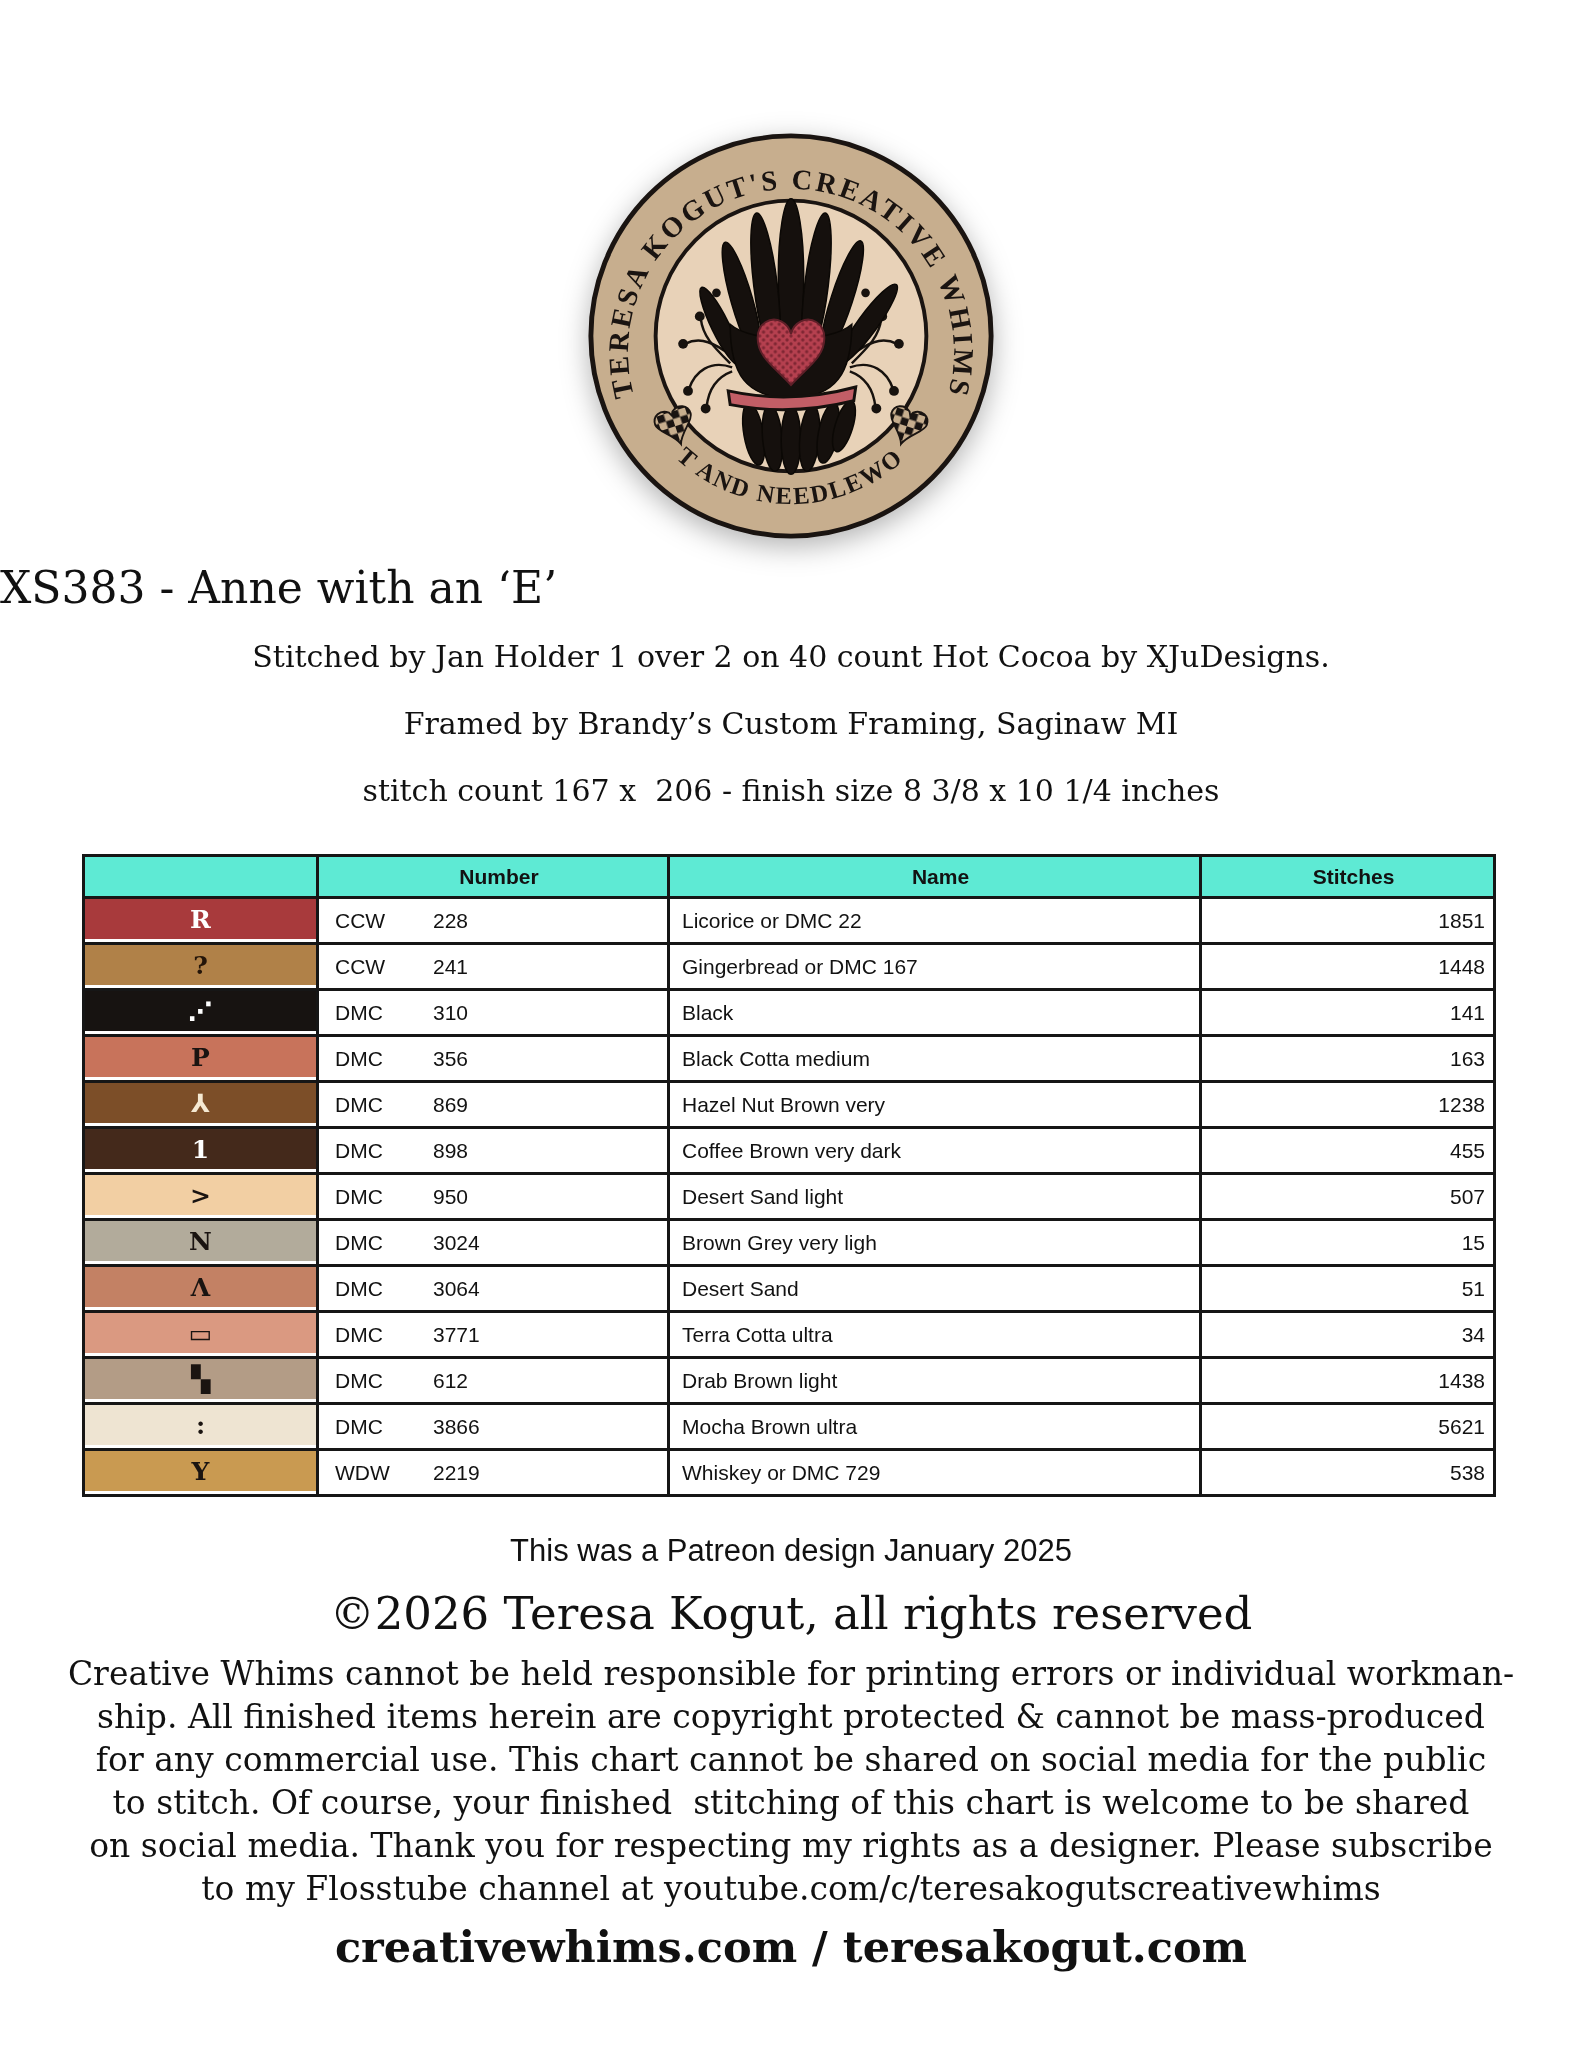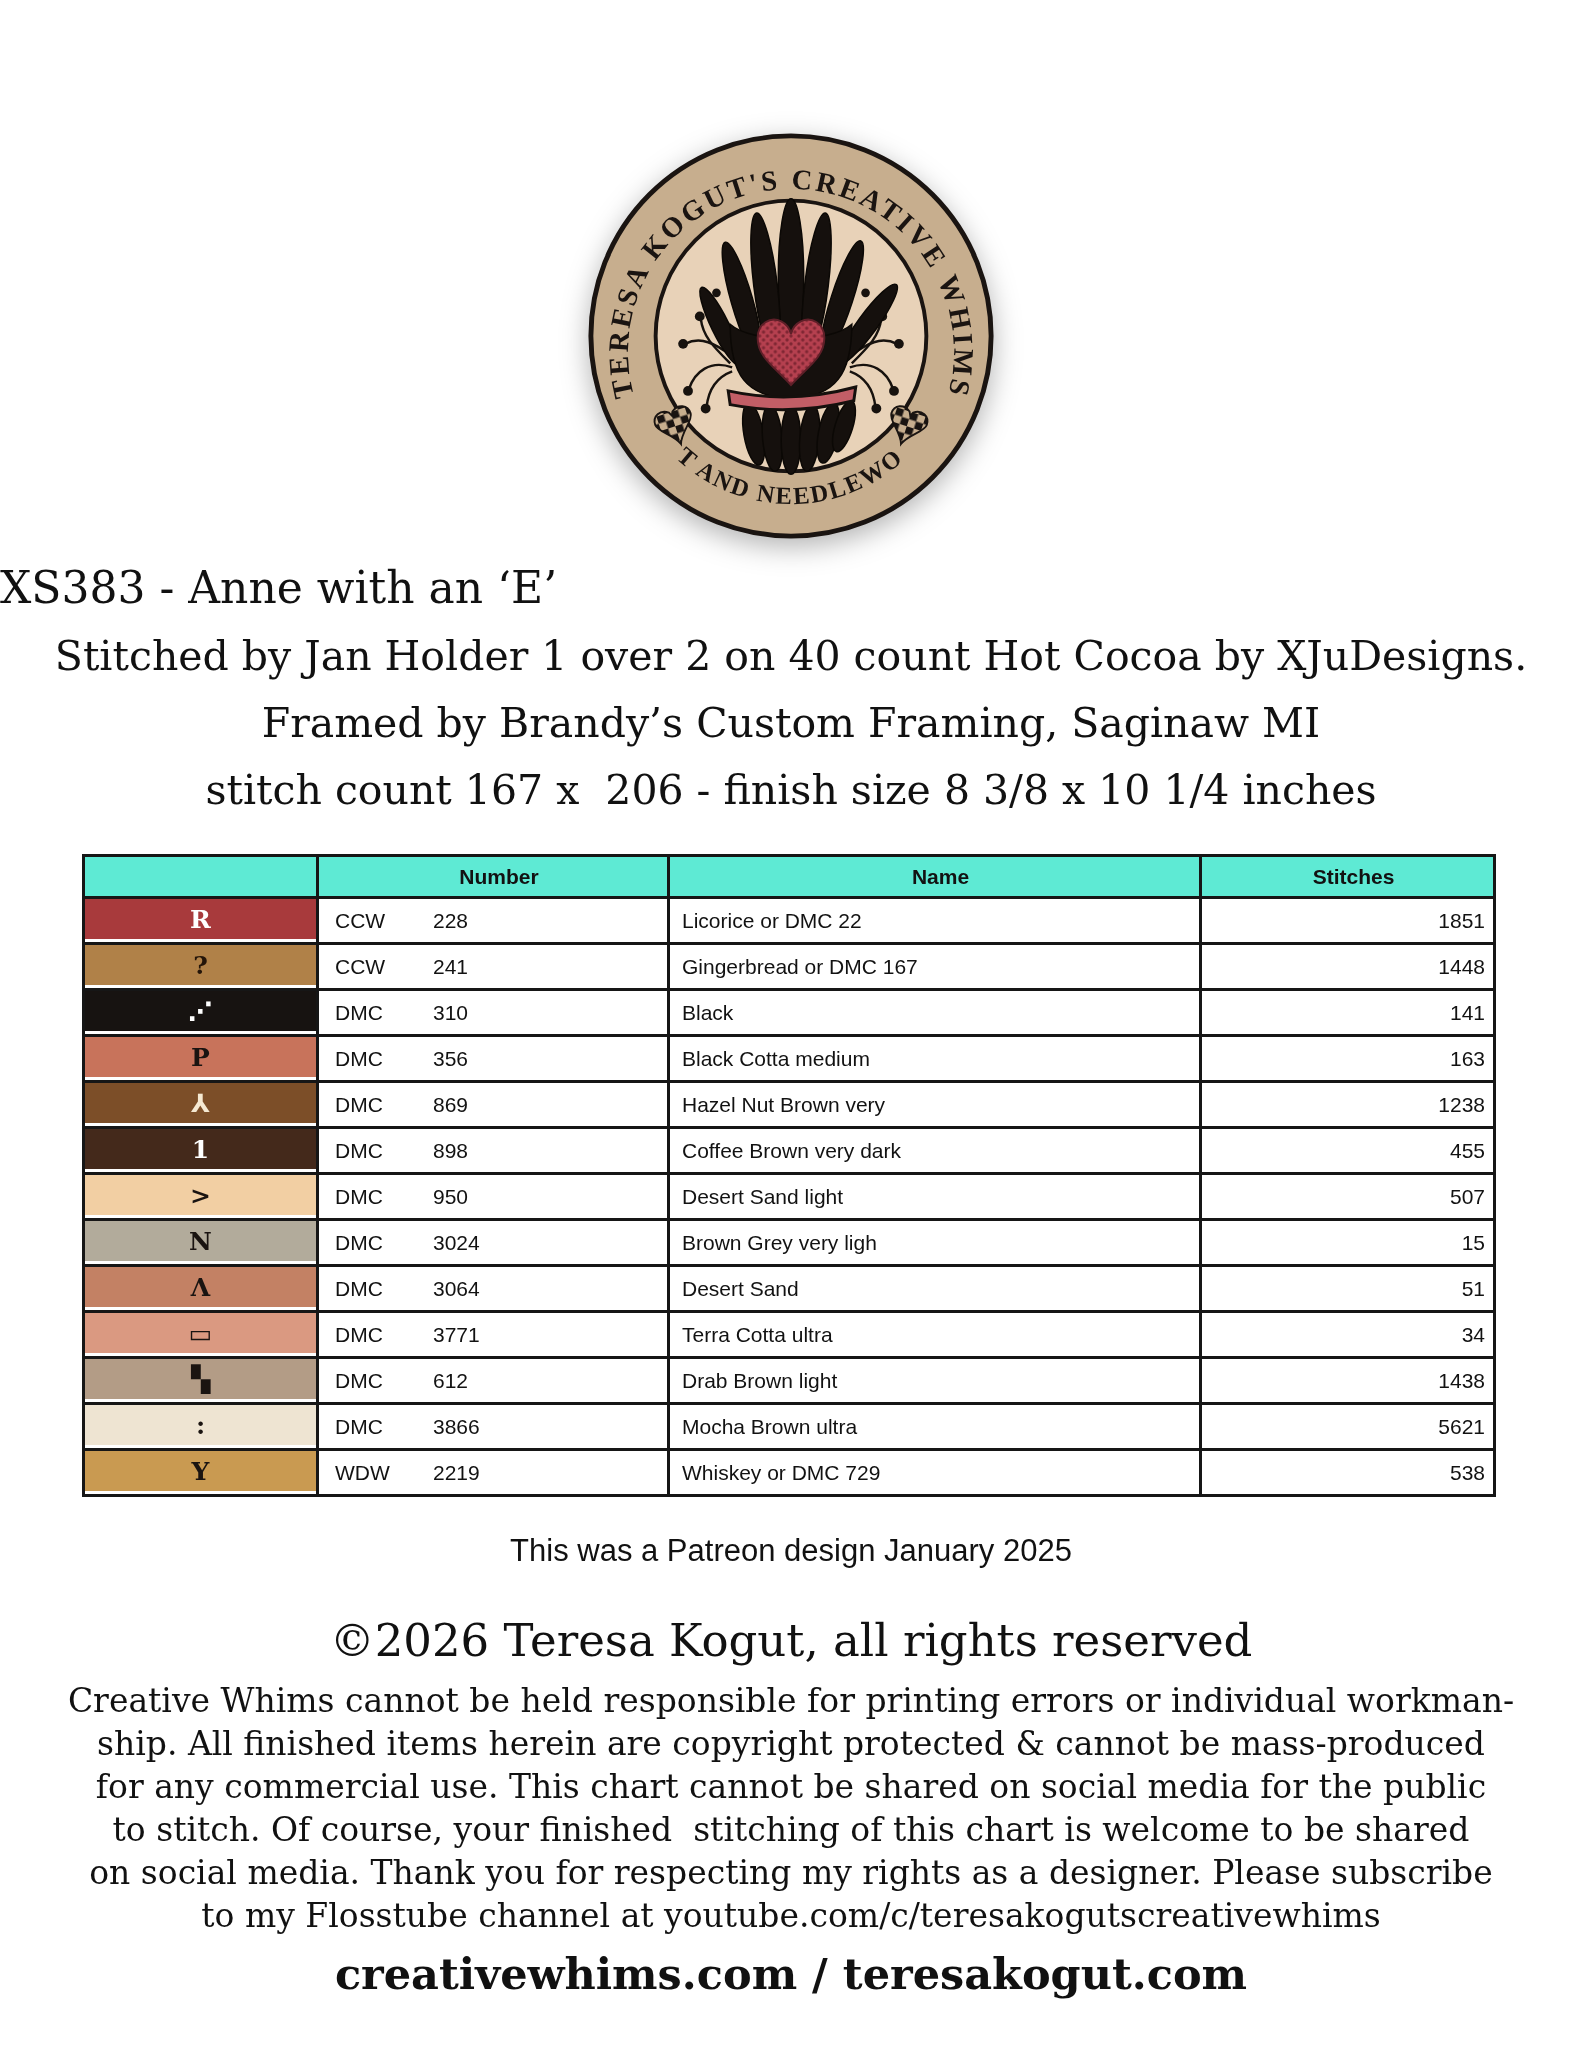--- a/index.html
+++ b/index.html
@@ -36,21 +36,21 @@
     text-align:left;
     font-family:"DejaVu Serif","Liberation Serif",serif;
     font-size:44px;
     font-weight:400;
     letter-spacing:0px;
     color:#111;
   }
   .subtitle-line{
     text-align:center;
     font-family:"DejaVu Serif","Liberation Serif",serif;
-    font-size:41px;
+    font-size:30px;
     line-height:47px;
     white-space:pre-wrap;
     color:#111;
     margin-top:20px;
   }
 
   
   table.floss-table{
     border-collapse:collapse;
     margin:40px 0 0 82px;
@@ -100,21 +100,21 @@
 
   
   .patreon-line{
     margin-top:36px;
     text-align:center;
     font-family:"Liberation Sans",sans-serif;
     font-size:31px;
     color:#111;
   }
   .copyright-line{
-    margin-top:45px;
+    margin-top:18px;
     text-align:center;
     font-family:"DejaVu Serif","Liberation Serif",serif;
     font-size:45px;
     color:#111;
   }
   .note-block{
     margin-top:12px;
   }
   .note-line{
     text-align:center;

